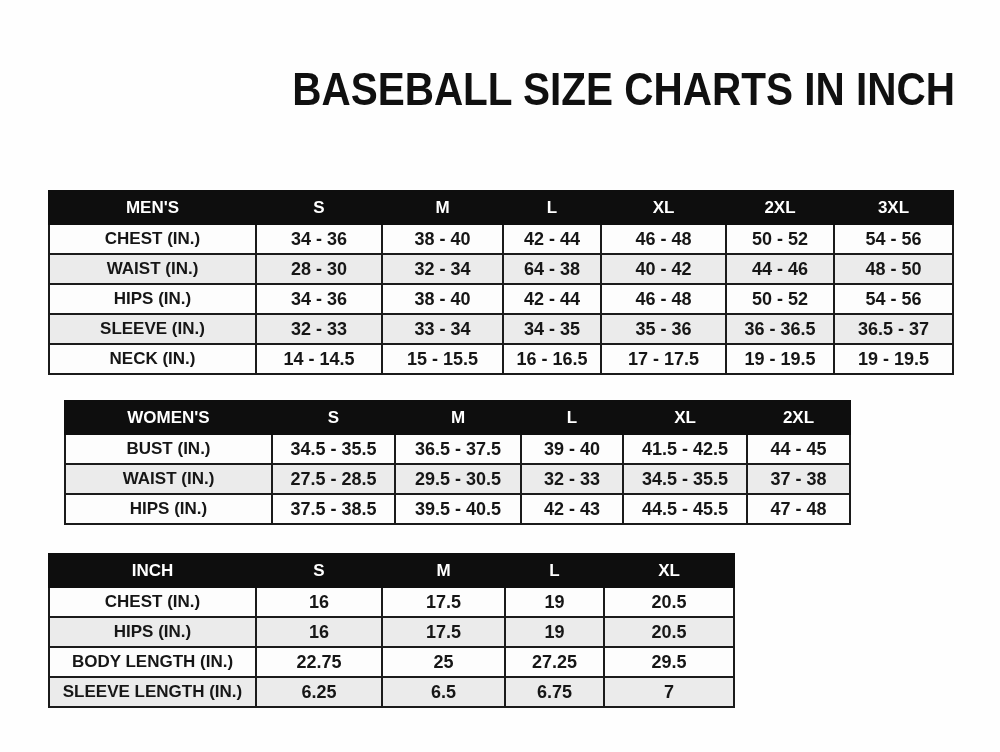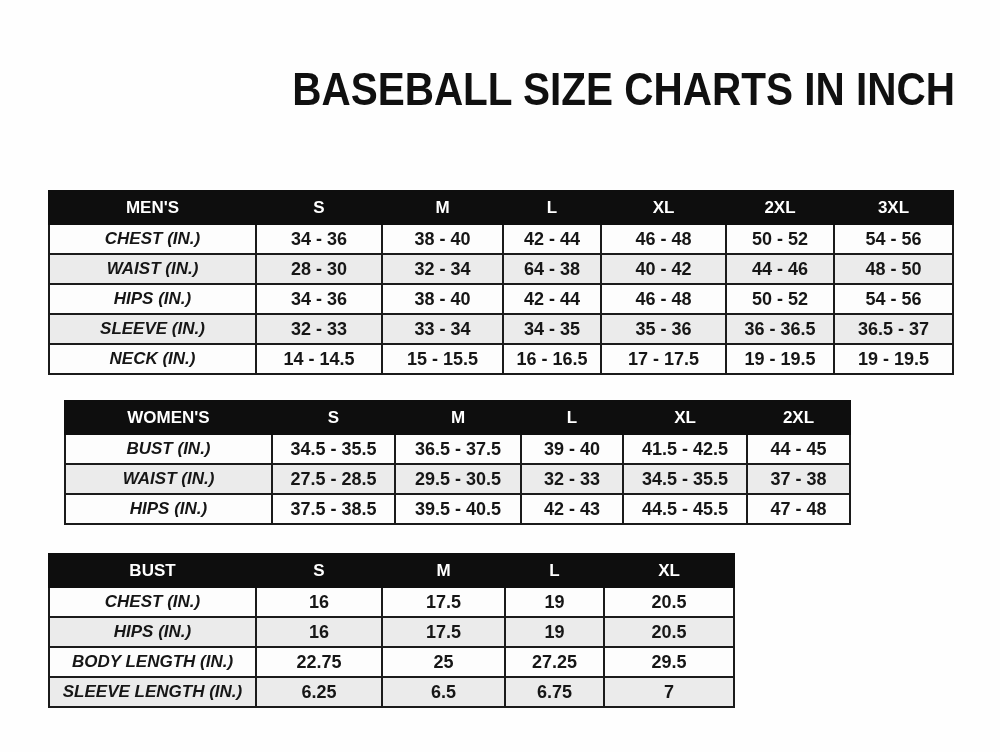--- a/index.html
+++ b/index.html
@@ -61,21 +61,20 @@
   table.size-table tbody tr {
     height: 30px;
   }
   table.size-table tbody tr:nth-child(even) {
     background: #ebebeb;
   }
   table.size-table tbody th {
     font-size: 17px;
     color: #161616;
     background: transparent;
-    font-style: italic;
   }
   table.size-table tbody td {
     font-size: 18px;
     color: #161616;
   }
   #t-mens   { left: 48px; top: 190px; width: 904px; }
   #t-womens { left: 48px; top: 400px; width: 785px; margin-left: 16px; }
   #t-youth  { left: 48px; top: 553px; width: 685px; }
 </style>
 </head>
@@ -203,21 +202,21 @@
 <table id="t-youth" class="size-table">
   <colgroup>
     <col style="width:207px">
       <col style="width:126px">
       <col style="width:123px">
     <col style="width:99px">
       <col style="width:130px">
   </colgroup>
 <thead>
       <tr>
-        <th>BUST</th>
+        <th>INCH</th>
         <th>S</th>
         <th>M</th>
         <th>L</th>
         <th>XL</th>
       </tr>
     </thead>
     <tbody>
       <tr>
         <th>CHEST (IN.)</th>
         <td>16</td>

